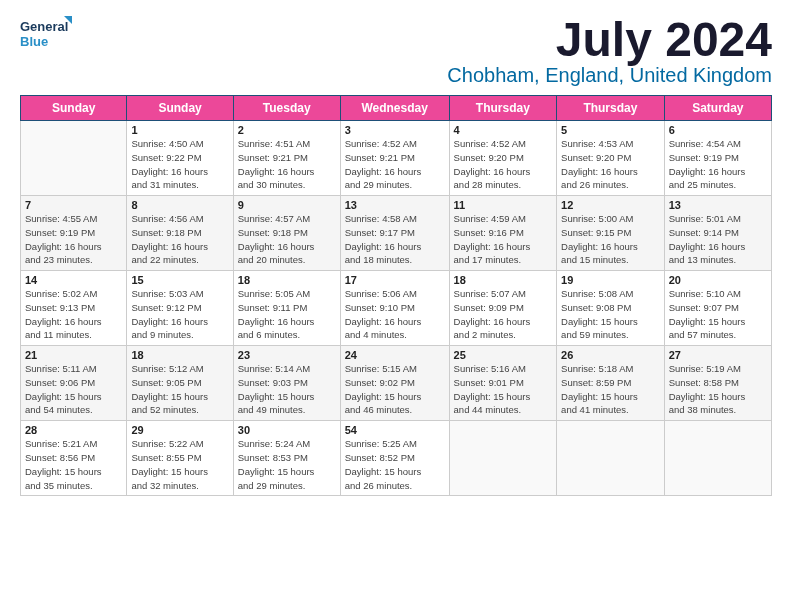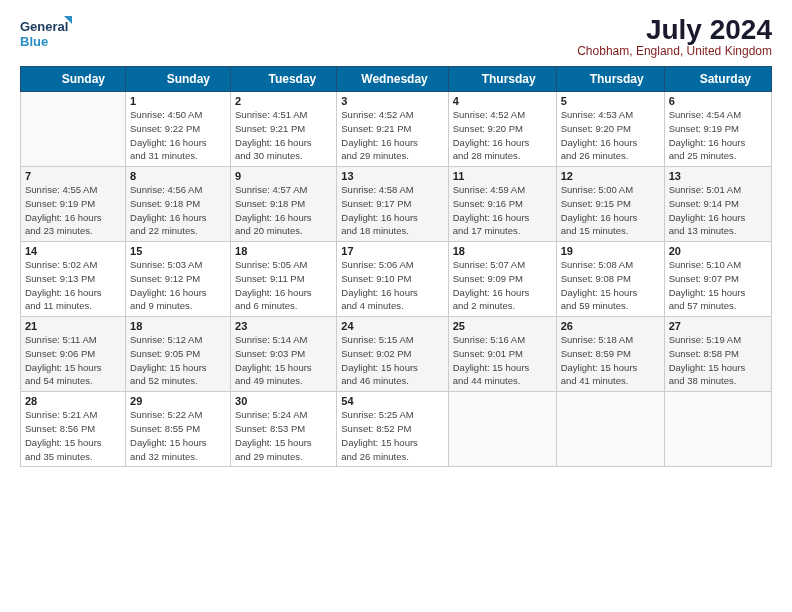--- a/index.html
+++ b/index.html
@@ -24,42 +24,42 @@
     .logo {
       display: flex;
       align-items: center;
       gap: 2px;
       text-align: right;
     }
     .title-block {
       text-align: right;
     }
     .month-title {
-      font-size: 28px;
+      font-size: 48px;
       font-weight: bold;
       color: #1a1a2e;
       line-height: 1;
     }
     .location {
-      font-size: 12px;
-      color: #7f1d1d;
+      font-size: 20px;
+      color: #0369a1;
       font-weight: normal;
     }
     .calendar {
       width: 100%;
       border-collapse: collapse;
       border: 1px solid #ccc;
     }
     .calendar th {
-      background: #0369a1;
+      background: #ec4899;
       color: #fff;
       font-size: 12px;
       font-weight: bold;
-      padding: 5px 20px;
-      text-align: right;
+      padding: 5px 4px;
+      text-align: center;
       border: 1px solid #1e4f78;
     }
     .calendar td {
       vertical-align: top;
       border: 1px solid #ccc;
       padding: 3px 4px;
       font-size: 9.5px;
       color: #333;
       width: 113px;
       min-height: 72px;

